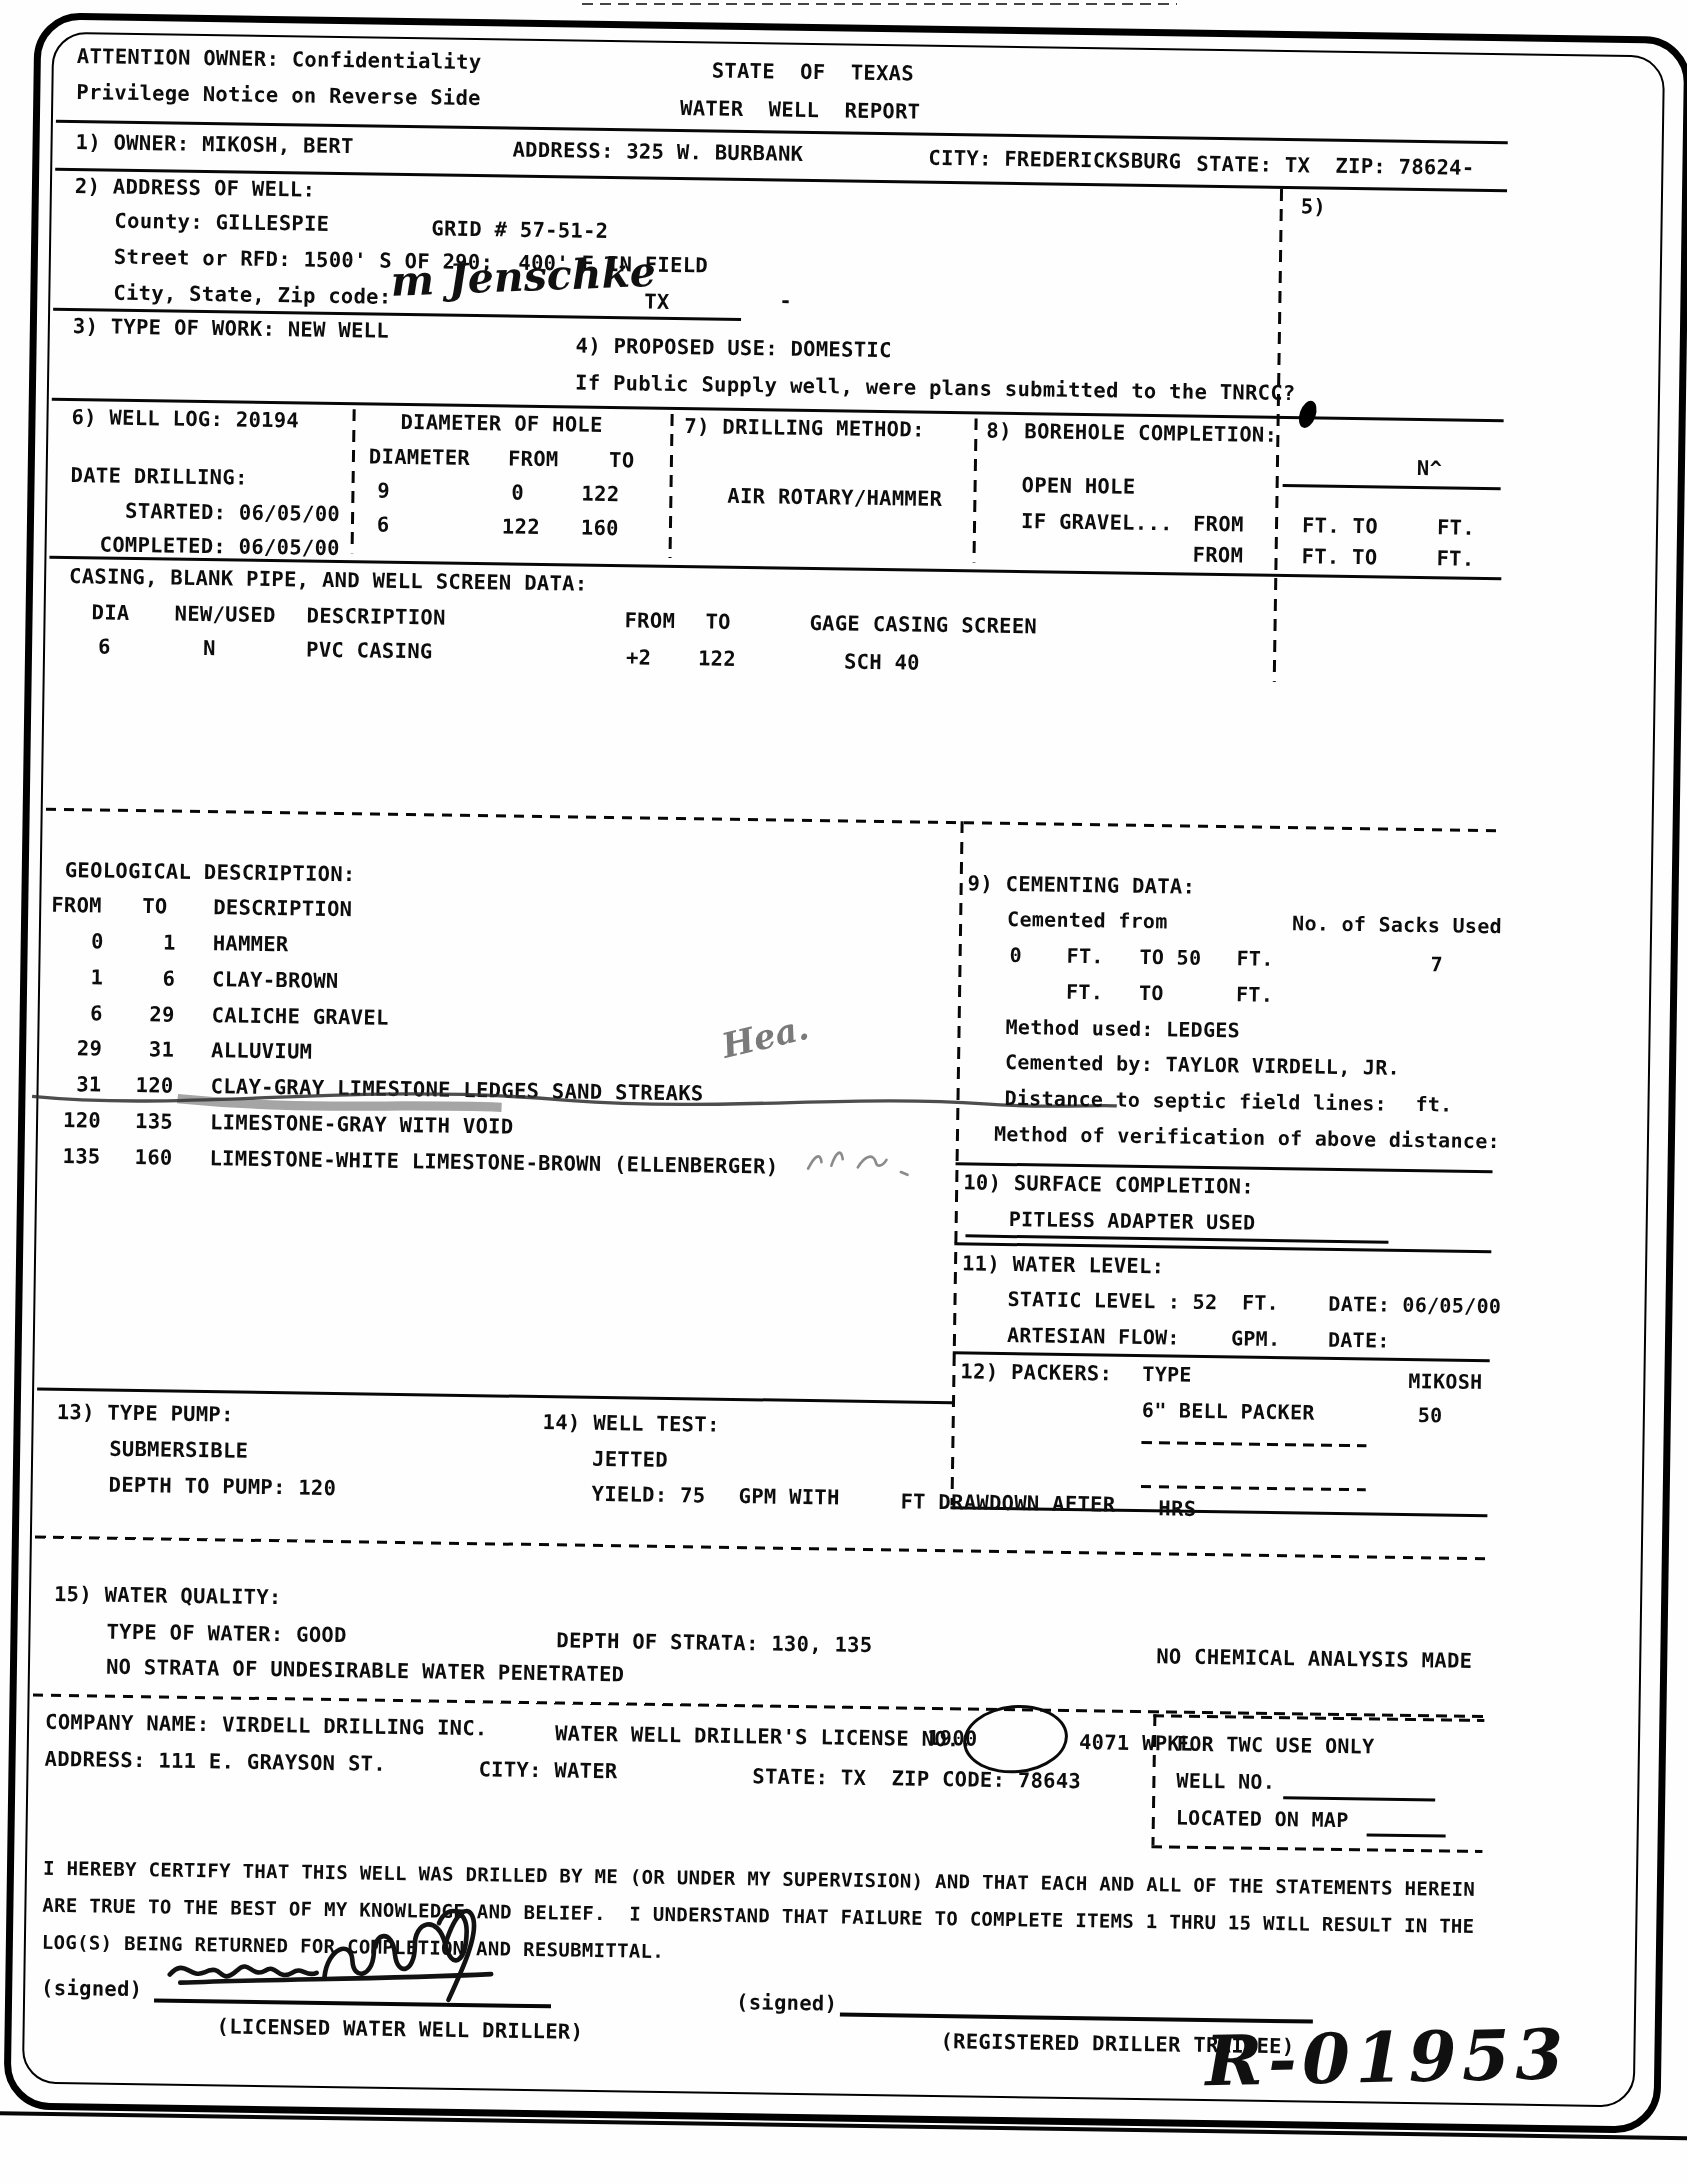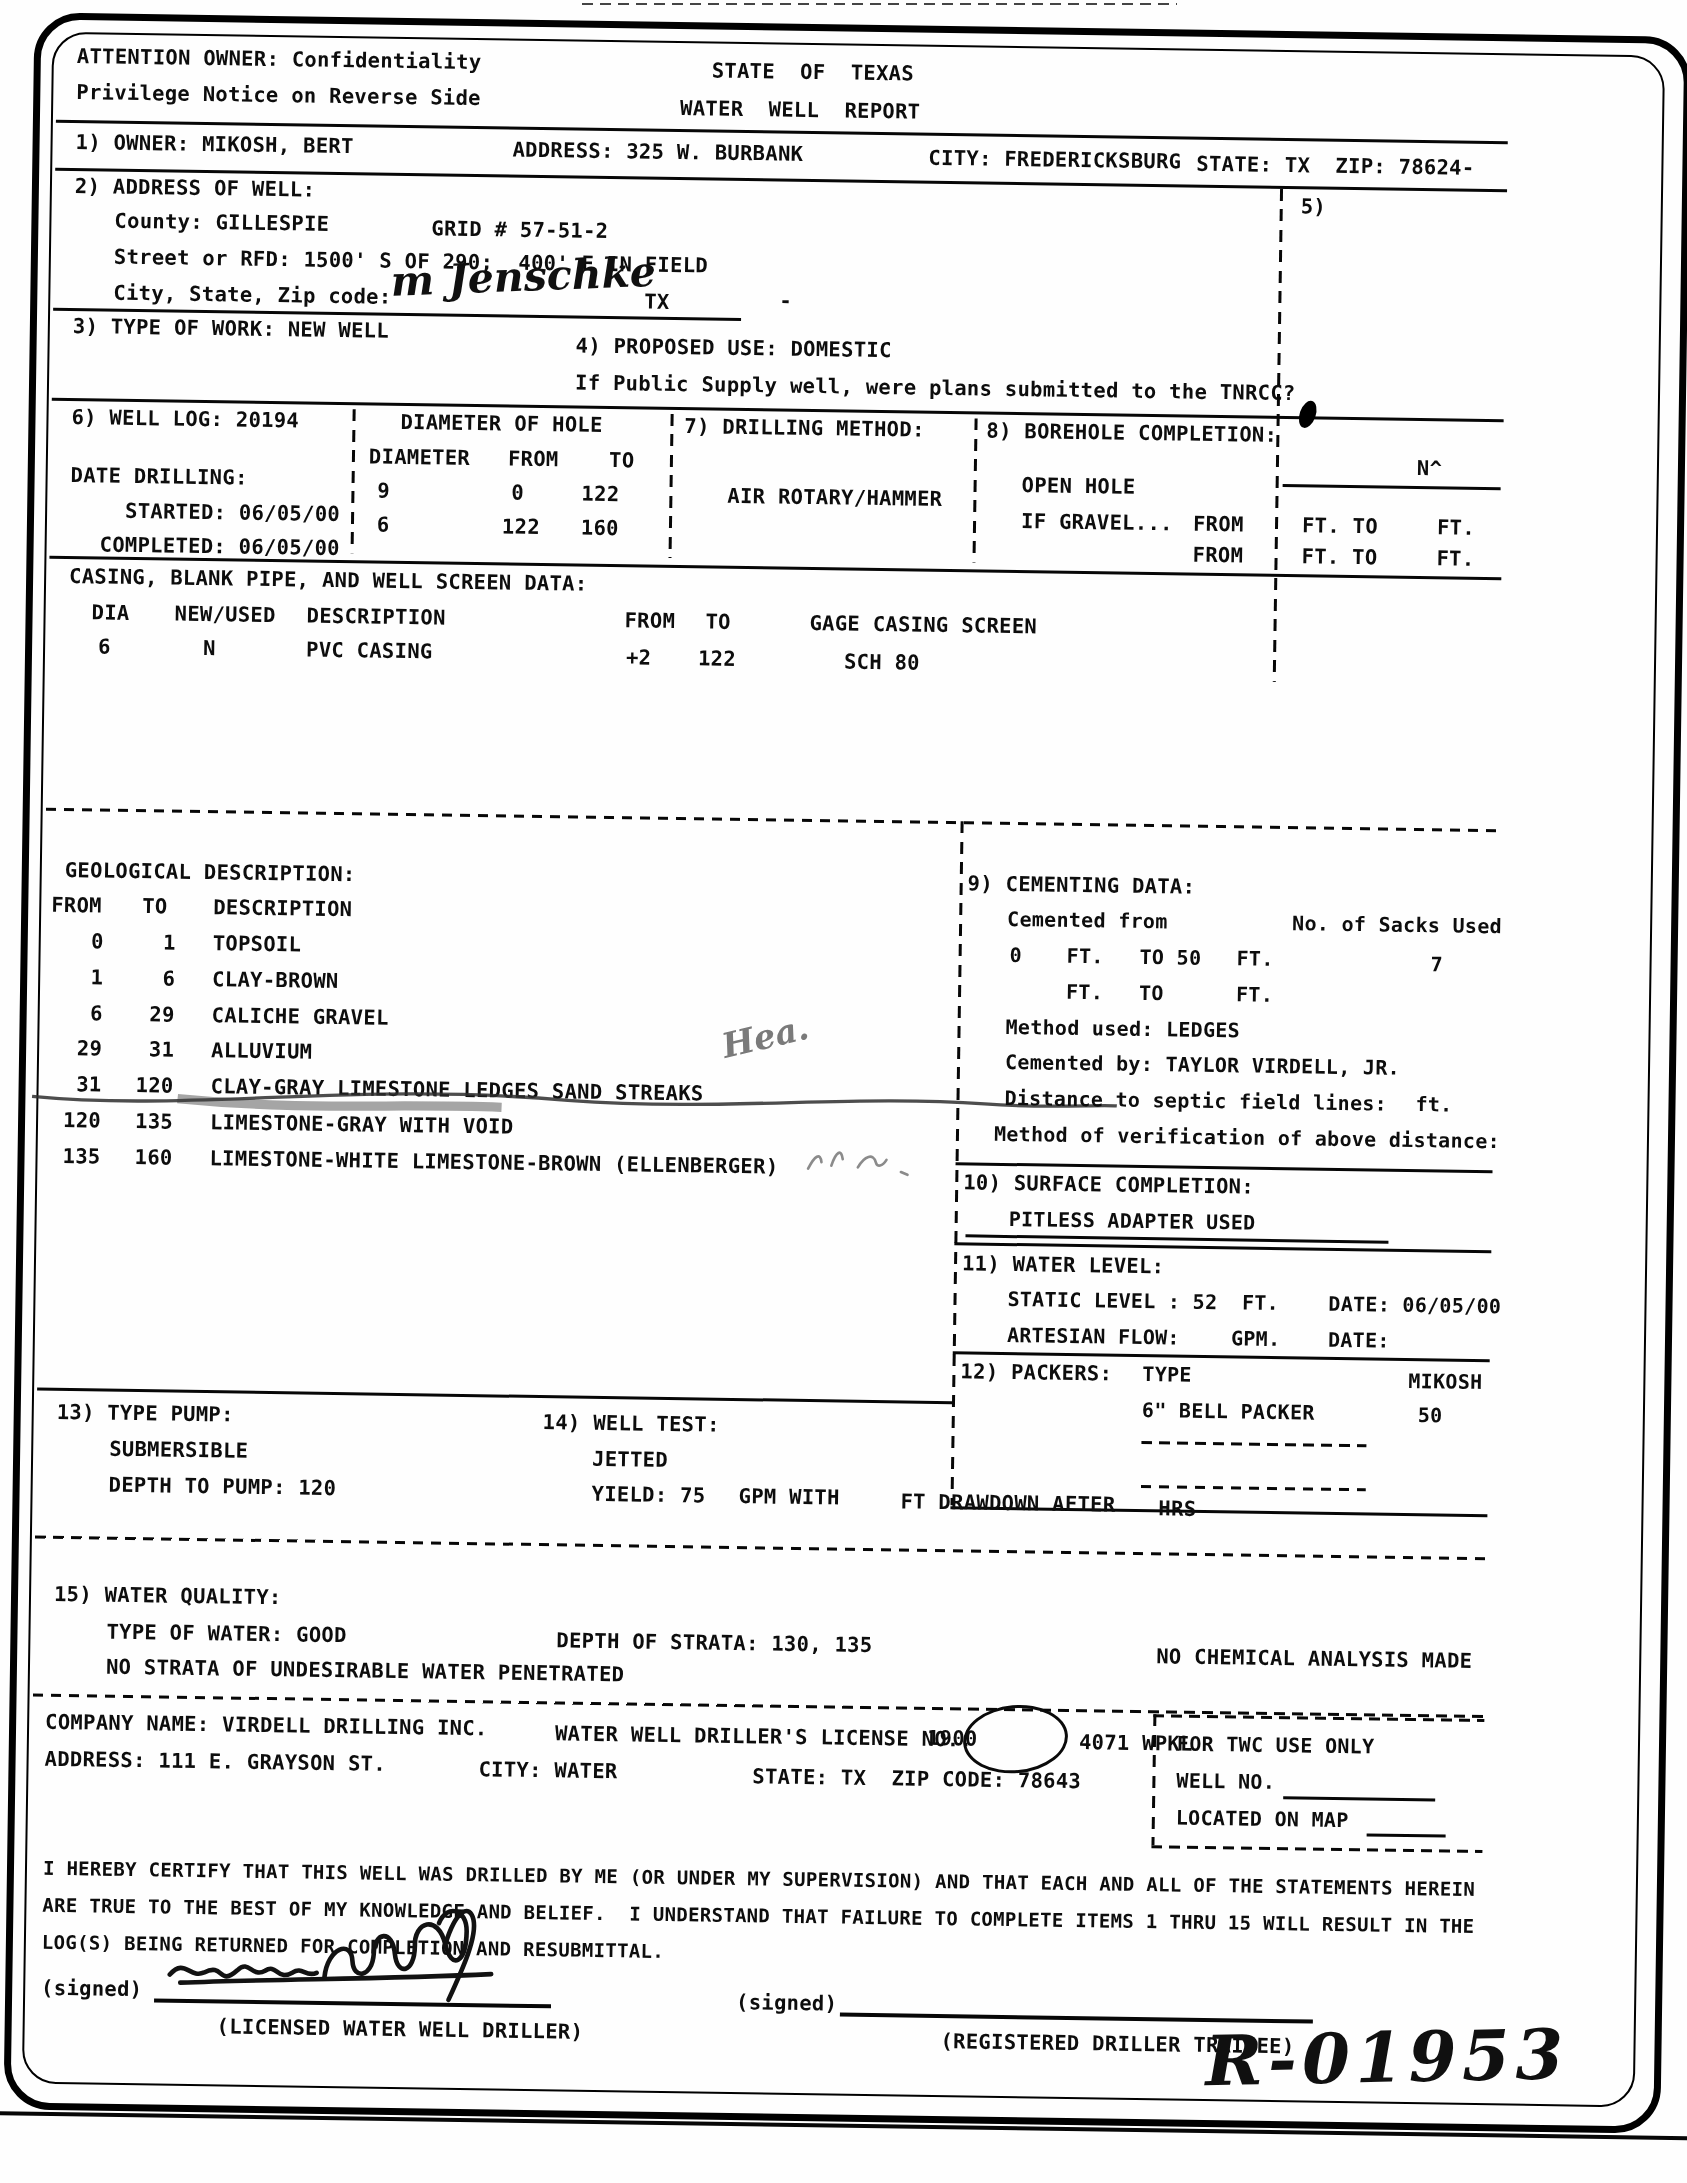--- a/index.html
+++ b/index.html
@@ -107,32 +107,32 @@
     <div class="t" style="left:169px;top:601px">NEW/USED</div>
     <div class="t" style="left:301px;top:601px">DESCRIPTION</div>
     <div class="t" style="left:619px;top:601px">FROM</div>
     <div class="t" style="left:700px;top:601px">TO</div>
     <div class="t" style="left:804px;top:601px">GAGE CASING SCREEN</div>
     <div class="t" style="left:93px;top:635px">6</div>
     <div class="t" style="left:198px;top:635px">N</div>
     <div class="t" style="left:301px;top:635px">PVC CASING</div>
     <div class="t" style="left:621px;top:638px">+2</div>
     <div class="t" style="left:693px;top:638px">122</div>
-    <div class="t" style="left:839px;top:639px">SCH 80</div>
+    <div class="t" style="left:839px;top:639px">SCH 40</div>
 
     <div class="dh" style="left:43px;top:808px;width:1452px"></div>
     <div class="dv" style="left:958px;top:808px;height:684px"></div>
     <div class="t" style="left:63px;top:859px">GEOLOGICAL DESCRIPTION:</div>
     <div class="t" style="left:50px;top:894px">FROM</div>
     <div class="t" style="left:141px;top:894px">TO</div>
     <div class="t" style="left:212px;top:894px">DESCRIPTION</div>
 
     <div class="t" style="left:40px;top:930px;width:63px;text-align:right">0</div>
     <div class="t" style="left:122px;top:930px;width:53px;text-align:right">1</div>
-    <div class="t" style="left:212px;top:930px">TOPSOIL</div>
+    <div class="t" style="left:212px;top:930px">HAMMER</div>
 
     <div class="t" style="left:40px;top:966px;width:63px;text-align:right">1</div>
     <div class="t" style="left:122px;top:966px;width:53px;text-align:right">6</div>
     <div class="t" style="left:212px;top:966px">CLAY-BROWN</div>
 
     <div class="t" style="left:40px;top:1002px;width:63px;text-align:right">6</div>
     <div class="t" style="left:122px;top:1002px;width:53px;text-align:right">29</div>
     <div class="t" style="left:212px;top:1002px">CALICHE GRAVEL</div>
 
     <div class="t" style="left:40px;top:1037px;width:63px;text-align:right">29</div>

